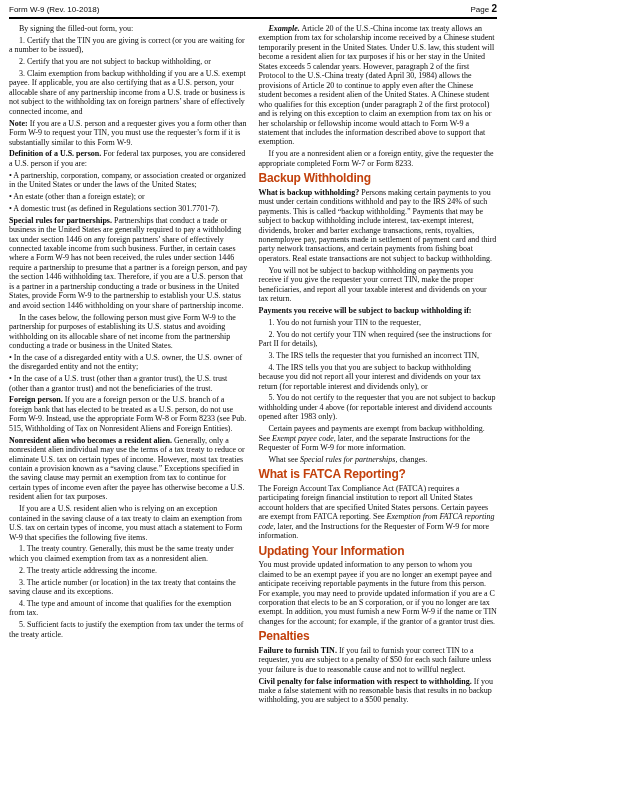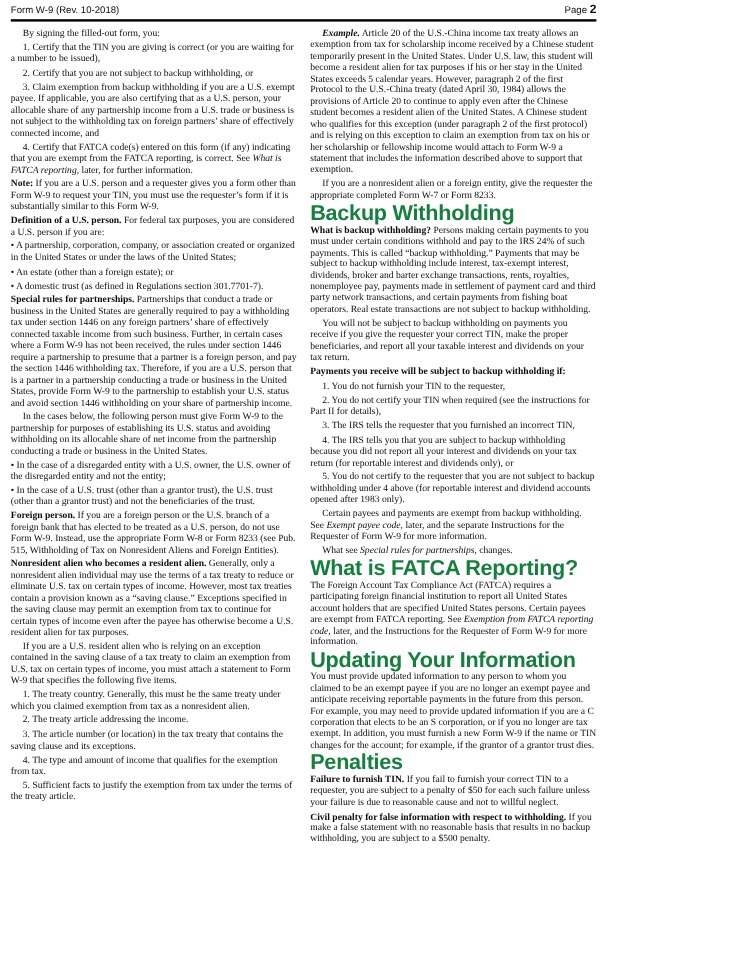--- a/index.html
+++ b/index.html
@@ -13,42 +13,41 @@
     display:flex;justify-content:space-between;align-items:flex-end;
     font-size:8px;line-height:10px;padding-bottom:2px;border-bottom:2px solid #000;
   }
   .pagenum{font-size:8px;}
   .pagenum .num{font-weight:bold;font-size:10px;}
   .columns{display:flex;gap:11px;margin-top:5px;}
   .col{width:296px;font-size:8px;line-height:9.45px;text-align:left;}
   .col p{margin:0 0 2.4px 0;font-family:Liberation Serif, serif;}
   .col p.indent{text-indent:10px;}
   .col h2{
-    font-size:18px;line-height:14px;margin:3px 0 2.5px 0;font-weight:bold;
-    letter-spacing:-0.2px;color:#15803d;
+    font-size:12px;line-height:14px;margin:3px 0 2.5px 0;font-weight:bold;
+    letter-spacing:-0.2px;color:#c2410c;
   }
   .s-b{font-weight:bold;}
   .s-i{font-style:italic;}
   .s-bi{font-weight:bold;font-style:italic;}
 </style>
 </head>
 <body>
 
 <div class="page">
   <div class="header">
     <span>Form W-9 (Rev. 10-2018)</span>
     <span class="pagenum"><span>Page</span> <span class="num">2</span></span>
   </div>
   <div class="columns">
     <div class="col">
         <p class="indent"><span>By signing the filled-out form, you:</span></p>
         <p class="indent"><span>1. Certify that the TIN you are giving is correct (or you are waiting for a number to be issued),</span></p>
         <p class="indent"><span>2. Certify that you are not subject to backup withholding, or</span></p>
         <p class="indent"><span>3. Claim exemption from backup withholding if you are a U.S. exempt payee. If applicable, you are also certifying that as a U.S. person, your allocable share of any partnership income from a U.S. trade or business is not subject to the withholding tax on foreign partners’ share of effectively connected income, and</span></p>
-        <p class="indent"><span>4. Certify that FATCA code(s) entered on this form (if any) indicating that you are exempt from the FATCA reporting, is correct. See </span><span class="s-i">What is FATCA reporting</span><span>, later, for further information.</span></p>
         <p><span class="s-b">Note:</span><span> If you are a U.S. person and a requester gives you a form other than Form W-9 to request your TIN, you must use the requester’s form if it is substantially similar to this Form W-9.</span></p>
         <p><span class="s-b">Definition of a U.S. person.</span><span> For federal tax purposes, you are considered a U.S. person if you are:</span></p>
         <p><span>• A partnership, corporation, company, or association created or organized in the United States or under the laws of the United States;</span></p>
         <p><span>• An estate (other than a foreign estate); or</span></p>
         <p><span>• A domestic trust (as defined in Regulations section 301.7701-7).</span></p>
         <p><span class="s-b">Special rules for partnerships.</span><span> Partnerships that conduct a trade or business in the United States are generally required to pay a withholding tax under section 1446 on any foreign partners’ share of effectively connected taxable income from such business. Further, in certain cases where a Form W-9 has not been received, the rules under section 1446 require a partnership to presume that a partner is a foreign person, and pay the section 1446 withholding tax. Therefore, if you are a U.S. person that is a partner in a partnership conducting a trade or business in the United States, provide Form W-9 to the partnership to establish your U.S. status and avoid section 1446 withholding on your share of partnership income.</span></p>
         <p class="indent"><span>In the cases below, the following person must give Form W-9 to the partnership for purposes of establishing its U.S. status and avoiding withholding on its allocable share of net income from the partnership conducting a trade or business in the United States.</span></p>
         <p><span>• In the case of a disregarded entity with a U.S. owner, the U.S. owner of the disregarded entity and not the entity;</span></p>
         <p><span>• In the case of a U.S. trust (other than a grantor trust), the U.S. trust (other than a grantor trust) and not the beneficiaries of the trust.</span></p>
         <p><span class="s-b">Foreign person.</span><span> If you are a foreign person or the U.S. branch of a foreign bank that has elected to be treated as a U.S. person, do not use Form W-9. Instead, use the appropriate Form W-8 or Form 8233 (see Pub. 515, Withholding of Tax on Nonresident Aliens and Foreign Entities).</span></p>

